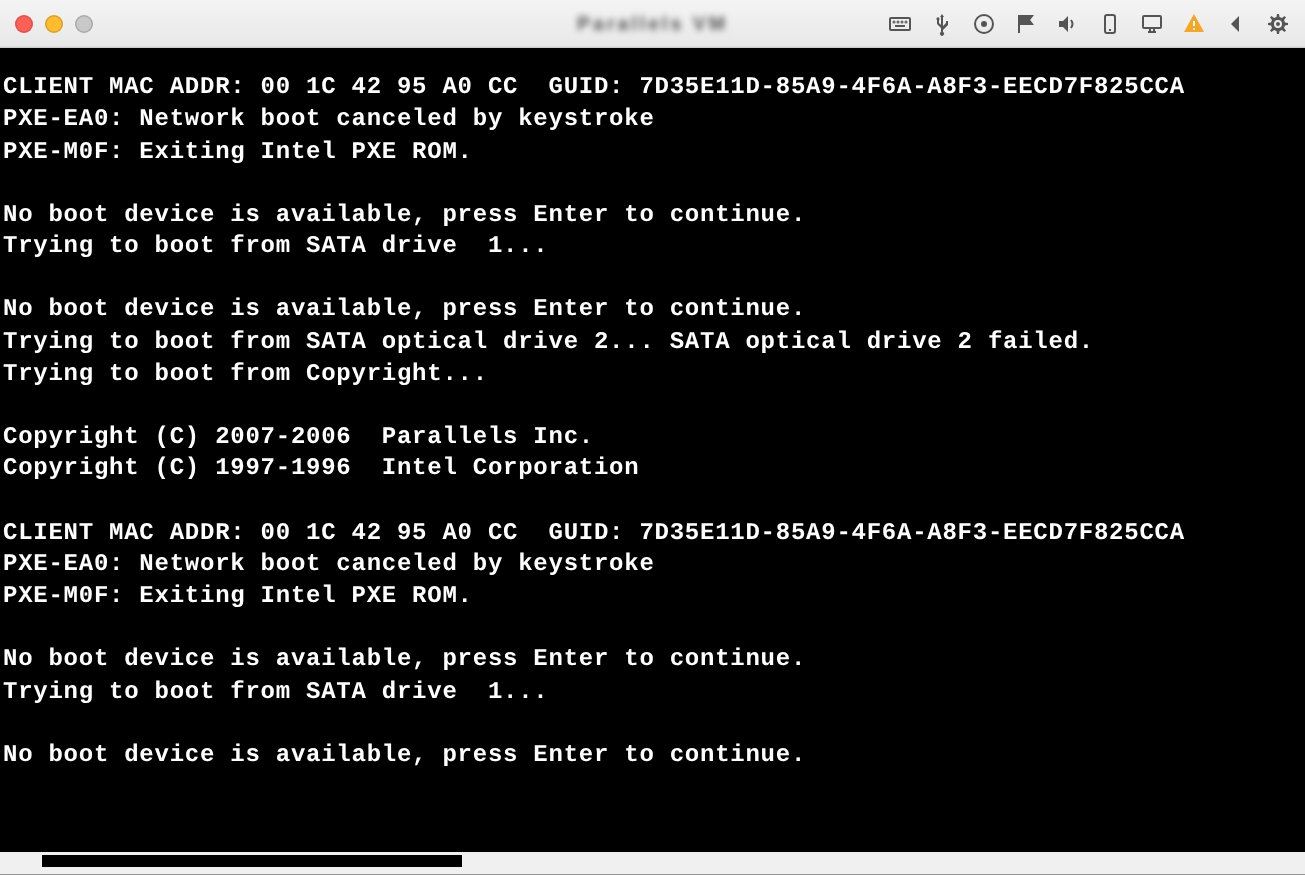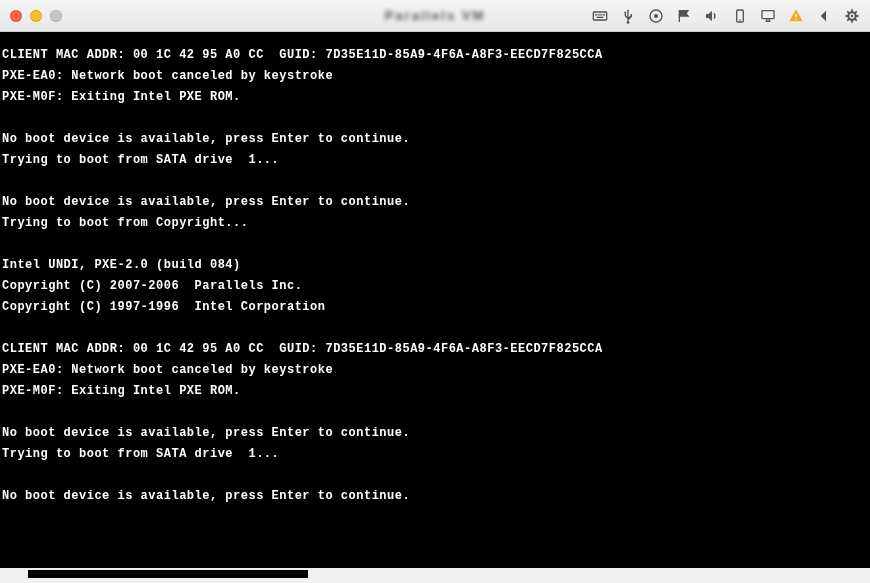--- a/index.html
+++ b/index.html
@@ -63,21 +63,21 @@
     }
     .warning-icon {
       fill: #f5a623;
     }
     .terminal {
       background: #000;
       width: 100%;
       height: calc(100% - 32px - 15px);
       padding: 16px 2px 0 2px;
       font-family: "Courier New", Courier, monospace;
-      font-size: 12px;
+      font-size: 16px;
       color: #fff;
       line-height: 1.33;
       font-weight: bold;
       letter-spacing: 0.5px;
     }
     .terminal-line {
       white-space: pre;
       min-height: 21px;
     }
     .bottom-strip {
@@ -173,23 +173,23 @@
 
 <div class="terminal">
   <div class="terminal-line">CLIENT MAC ADDR: 00 1C 42 95 A0 CC  GUID: 7D35E11D-85A9-4F6A-A8F3-EECD7F825CCA</div>
   <div class="terminal-line">PXE-EA0: Network boot canceled by keystroke</div>
   <div class="terminal-line">PXE-M0F: Exiting Intel PXE ROM.</div>
   <div class="terminal-line"></div>
   <div class="terminal-line">No boot device is available, press Enter to continue.</div>
   <div class="terminal-line">Trying to boot from SATA drive  1...</div>
   <div class="terminal-line"></div>
   <div class="terminal-line">No boot device is available, press Enter to continue.</div>
+  <div class="terminal-line">Trying to boot from SATA optical drive 2... SATA optical drive 2 failed.</div>
   <div class="terminal-line">Trying to boot from Copyright...</div>
   <div class="terminal-line"></div>
-  <div class="terminal-line">Intel UNDI, PXE-2.0 (build 084)</div>
   <div class="terminal-line">Copyright (C) 2007-2006  Parallels Inc.</div>
   <div class="terminal-line">Copyright (C) 1997-1996  Intel Corporation</div>
   <div class="terminal-line"></div>
   <div class="terminal-line">CLIENT MAC ADDR: 00 1C 42 95 A0 CC  GUID: 7D35E11D-85A9-4F6A-A8F3-EECD7F825CCA</div>
   <div class="terminal-line">PXE-EA0: Network boot canceled by keystroke</div>
   <div class="terminal-line">PXE-M0F: Exiting Intel PXE ROM.</div>
   <div class="terminal-line"></div>
   <div class="terminal-line">No boot device is available, press Enter to continue.</div>
   <div class="terminal-line">Trying to boot from SATA drive  1...</div>
   <div class="terminal-line"></div>

